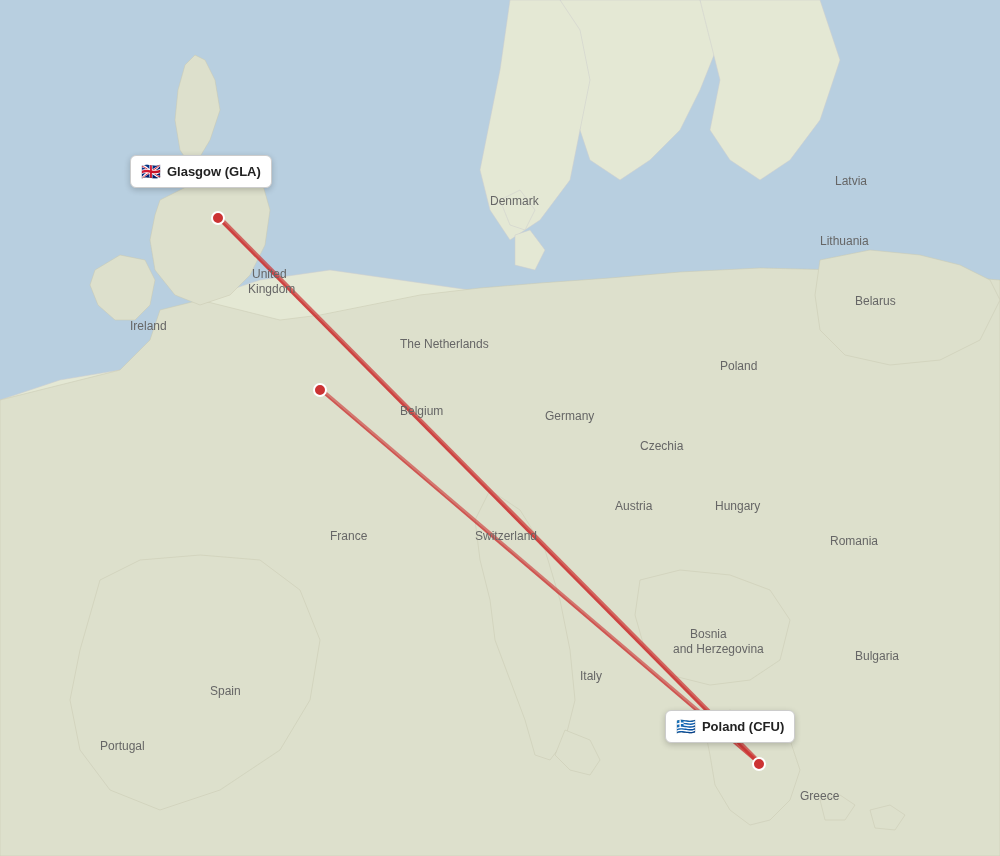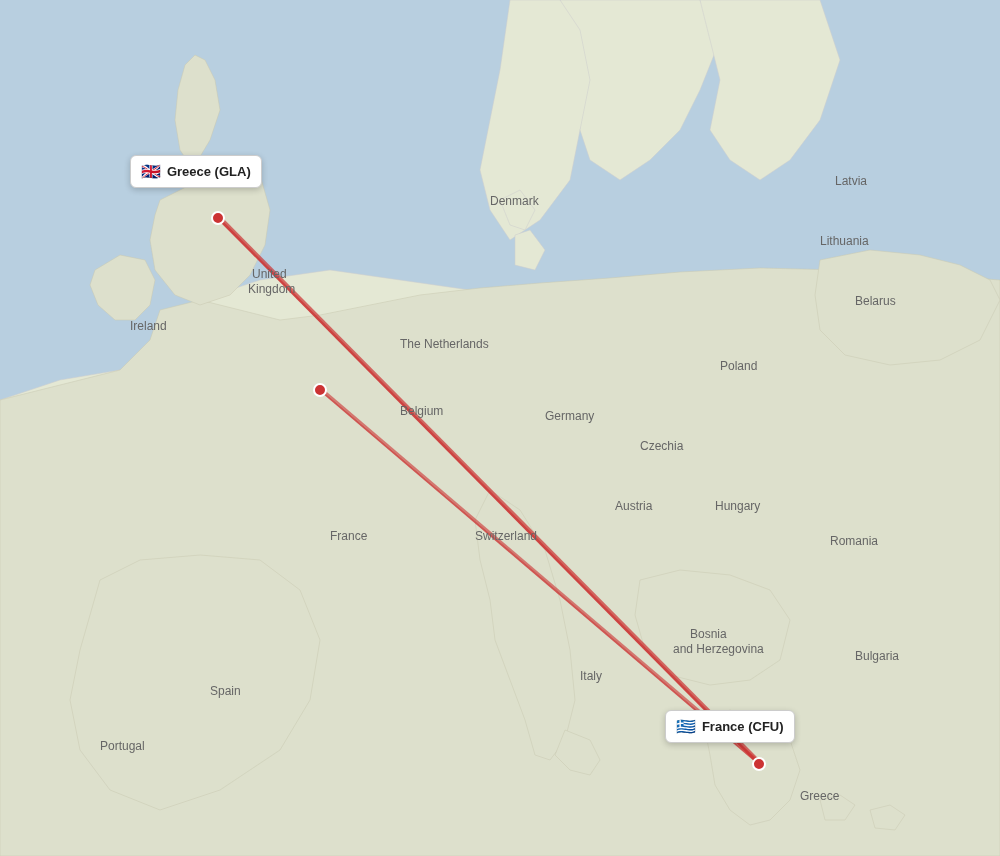--- a/index.html
+++ b/index.html
@@ -129,21 +129,21 @@
     <text x="673" y="653" font-size="12" fill="#666" font-family="Arial">and Herzegovina</text>
     <text x="580" y="680" font-size="12" fill="#666" font-family="Arial">Italy</text>
     <text x="210" y="695" font-size="12" fill="#666" font-family="Arial">Spain</text>
     <text x="100" y="750" font-size="12" fill="#666" font-family="Arial">Portugal</text>
     <text x="855" y="660" font-size="12" fill="#666" font-family="Arial">Bulgaria</text>
     <text x="800" y="800" font-size="12" fill="#666" font-family="Arial">Greece</text>
   </svg>
 
   <div id="label-glasgow" class="airport-label">
     <span class="flag">🇬🇧</span>
-    <span>Greece (GLA)</span>
+    <span>Glasgow (GLA)</span>
   </div>
 
   <div id="label-korfu" class="airport-label">
     <span class="flag">🇬🇷</span>
-    <span>France (CFU)</span>
+    <span>Poland (CFU)</span>
   </div>
 
 </div>
 
 </body></html>

